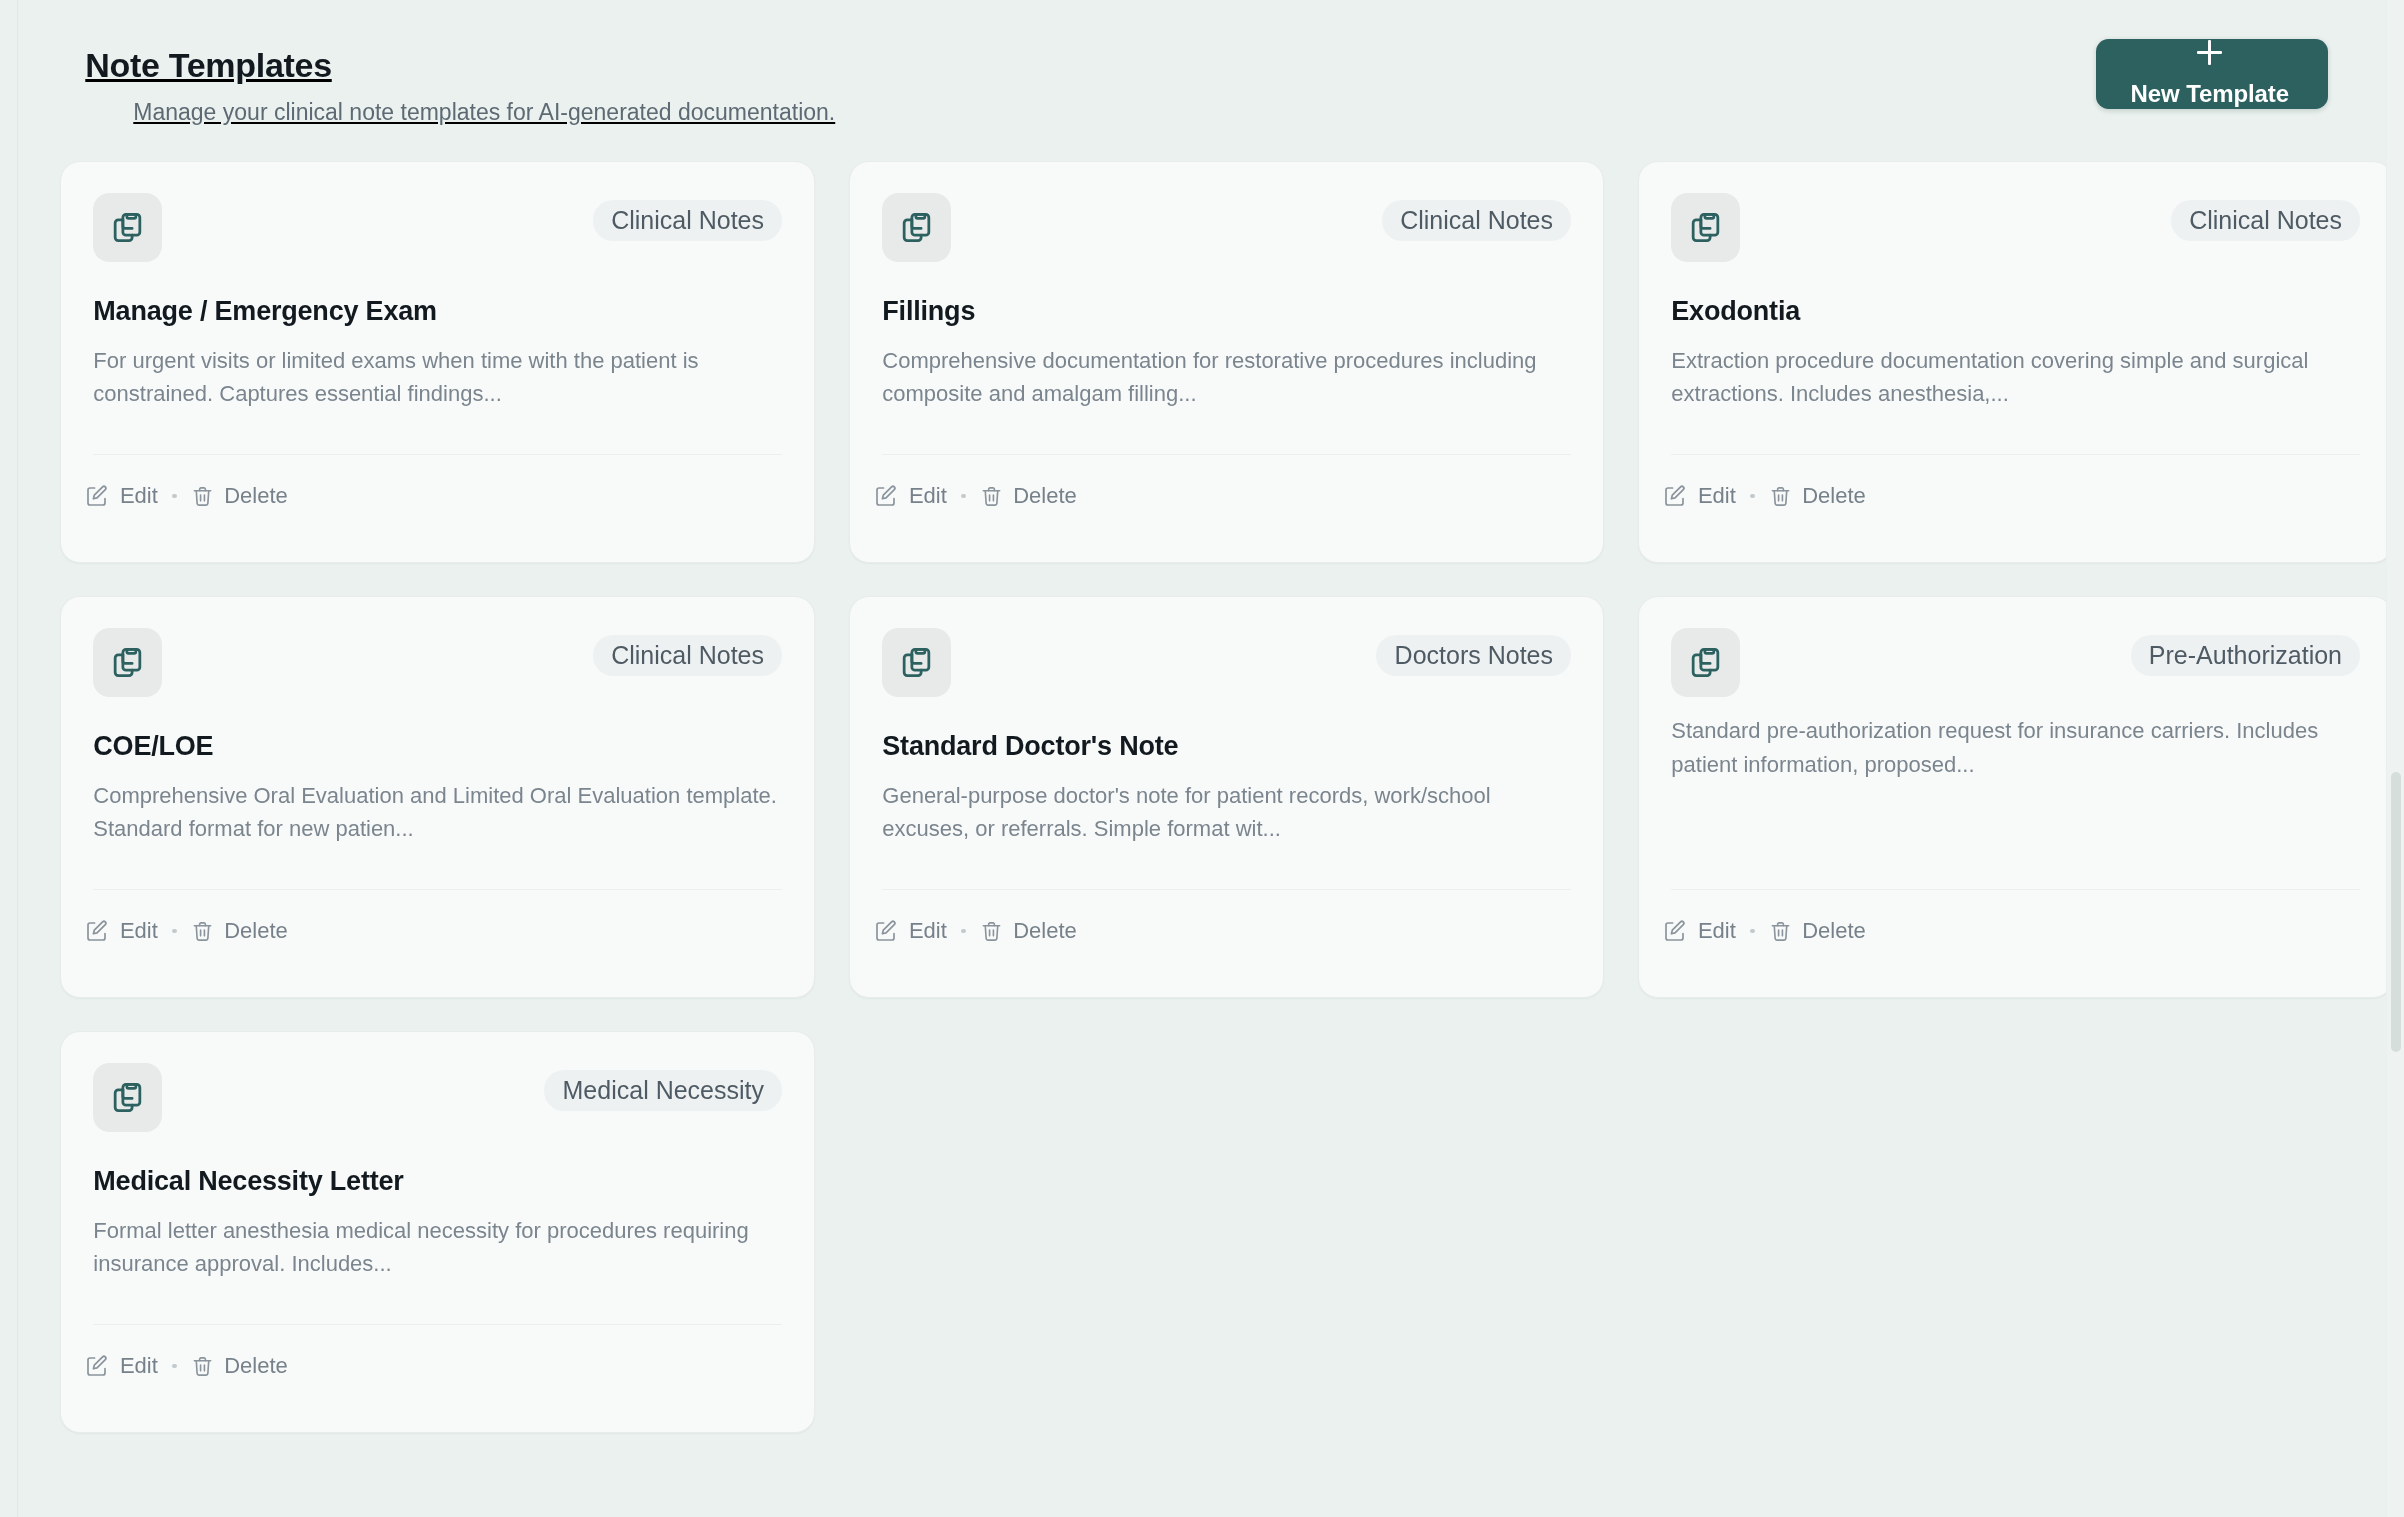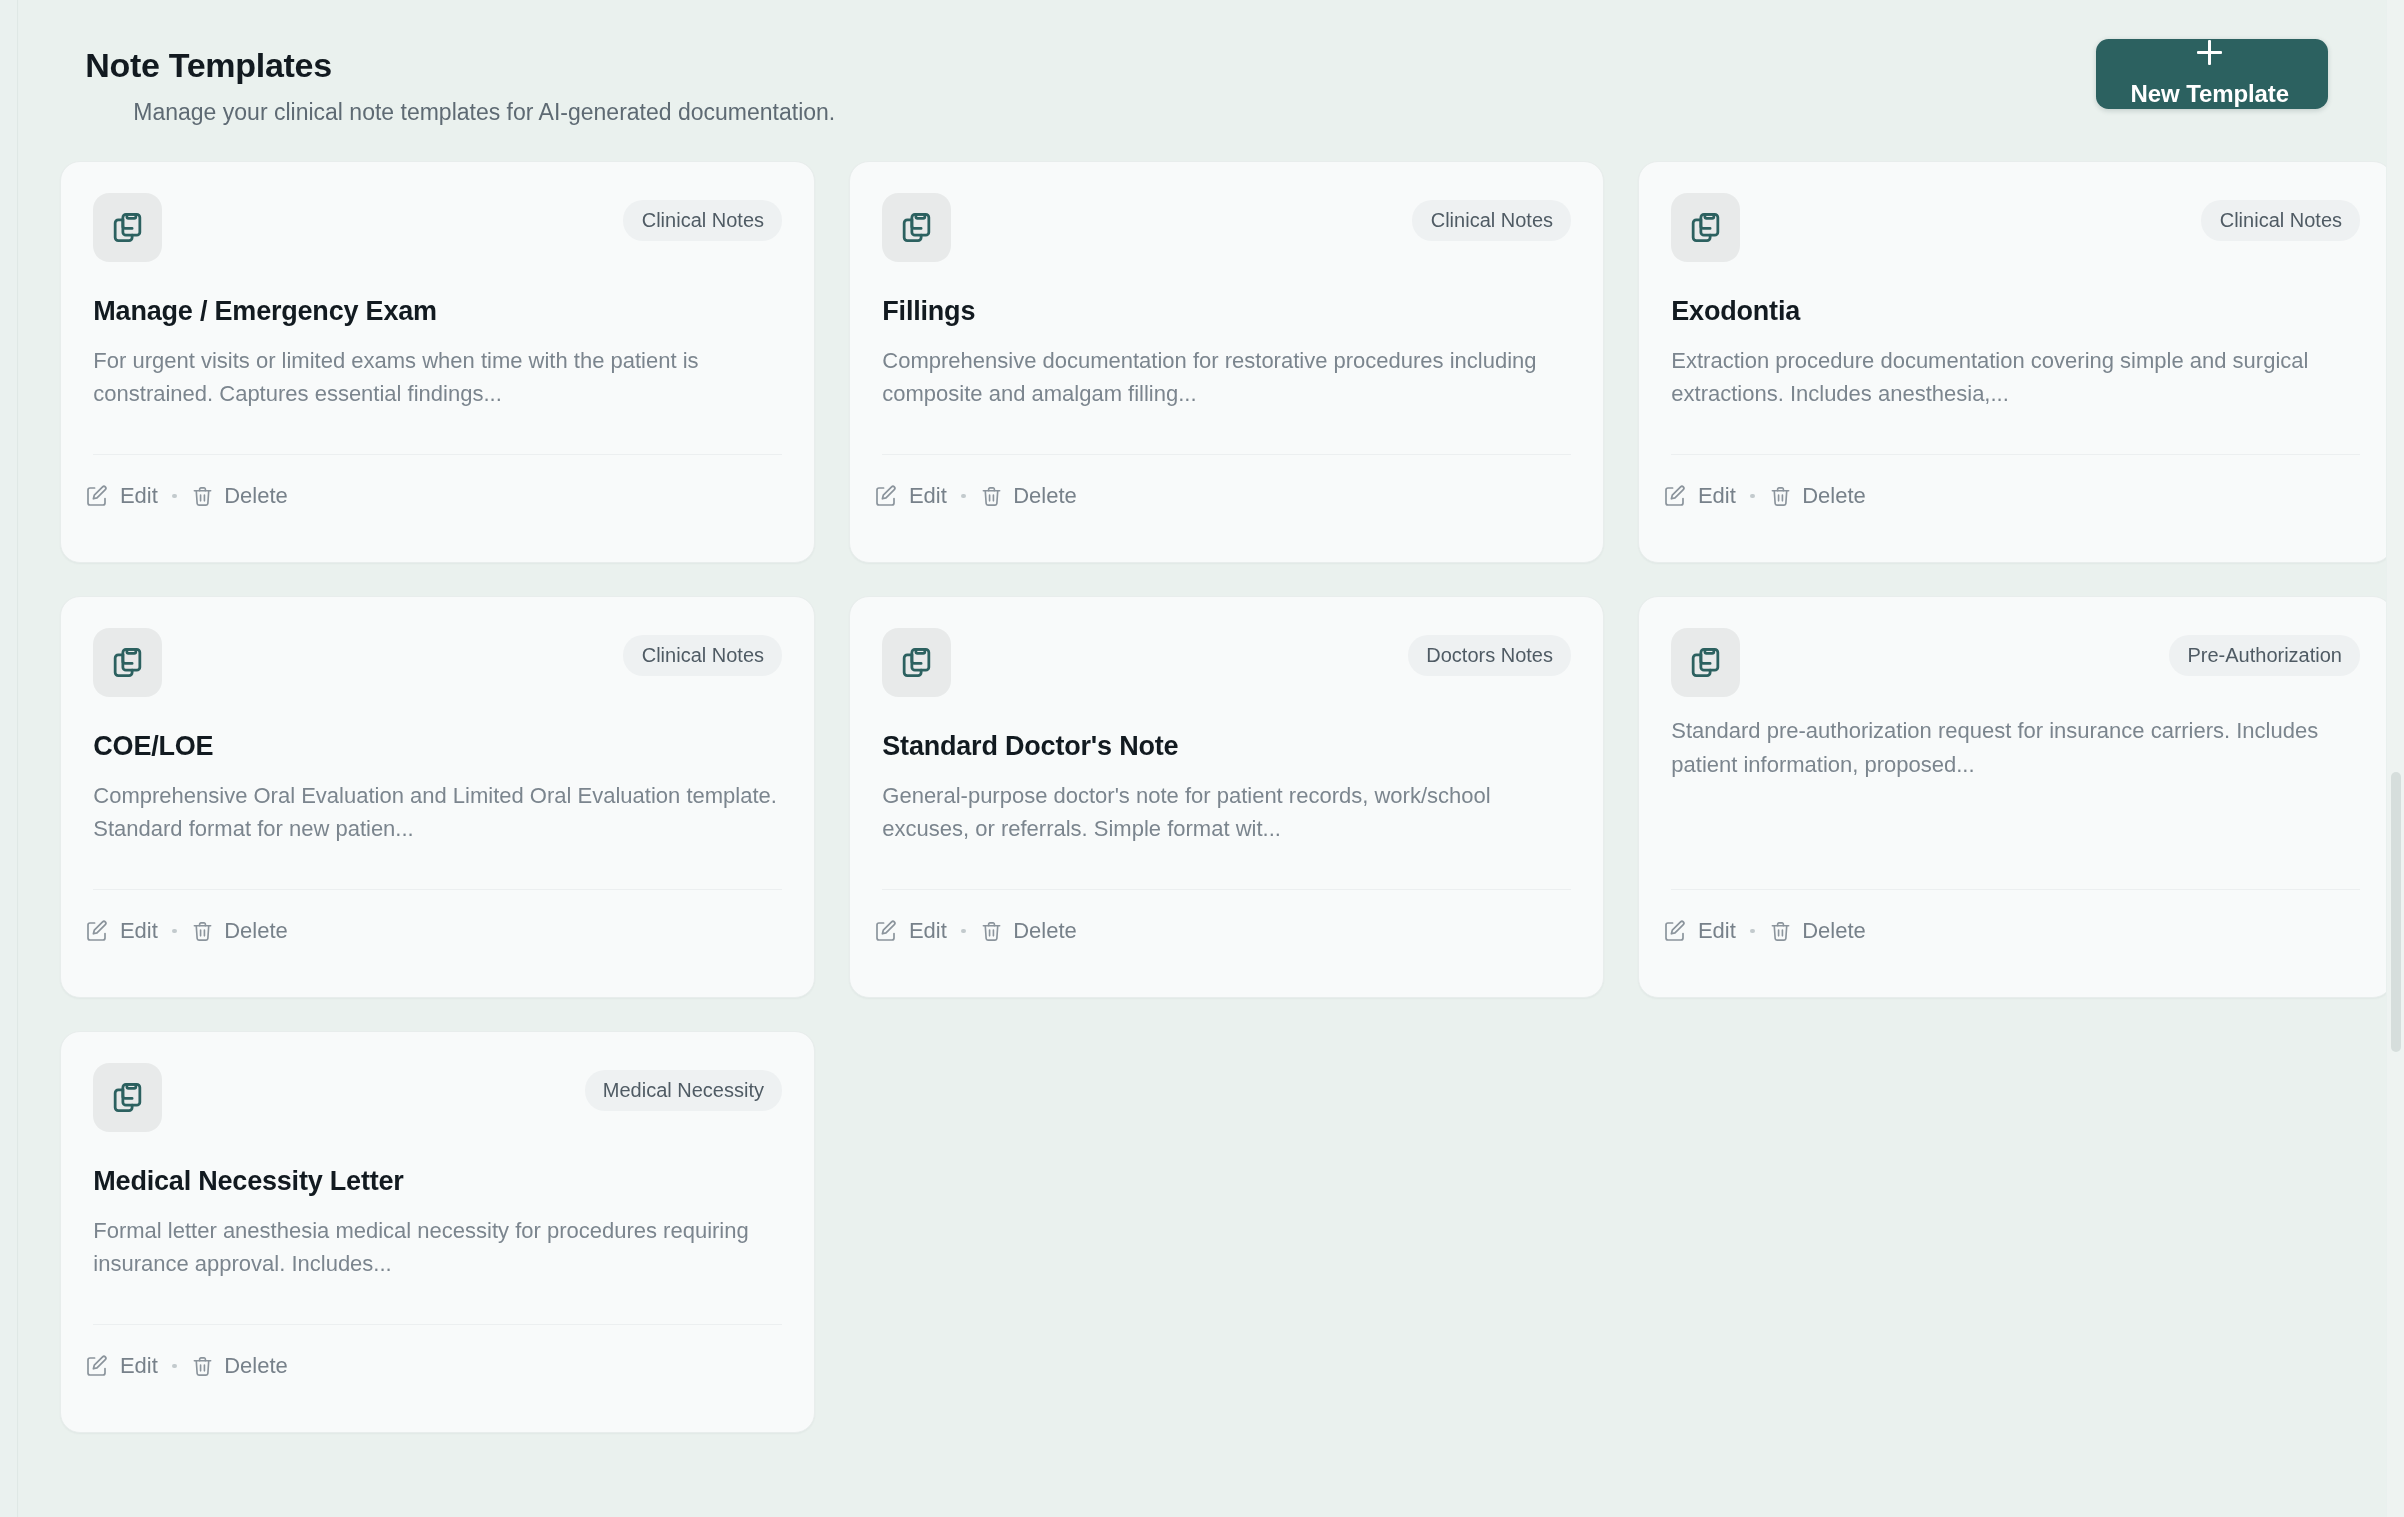--- a/index.html
+++ b/index.html
@@ -51,21 +51,21 @@
 
   
   #page-header {
     display: flex;
     align-items: flex-start;
     justify-content: space-between;
     padding: 0 1.9px 0 25px;
     margin-bottom: 34px;
   }
 
-  #header-text { padding-top: 9.7px; }
+  #header-text { padding-top: 9.7px; text-decoration: underline; }
 
   #page-title {
     font-size: 34px;
     font-weight: 700;
     color: #121a20;
     letter-spacing: -0.3px;
     line-height: 1.18;
   }
 
   #page-subtitle {
@@ -155,21 +155,21 @@
   .card-icon-tile svg { display: block; }
 
   .card-category-badge {
     display: inline-flex;
     align-items: center;
     height: 41px;
     padding: 0 18.3px;
     border-radius: 20px;
     background: #eef1f2;
     color: #4f5b64;
-    font-size: 20px;
+    font-size: 25px;
     font-weight: 400;
     line-height: 1;
     white-space: nowrap;
     margin-top: 6.8px;
   }
 
   .card-title {
     margin-top: 32px;
     font-size: 27px;
     font-weight: 700;

